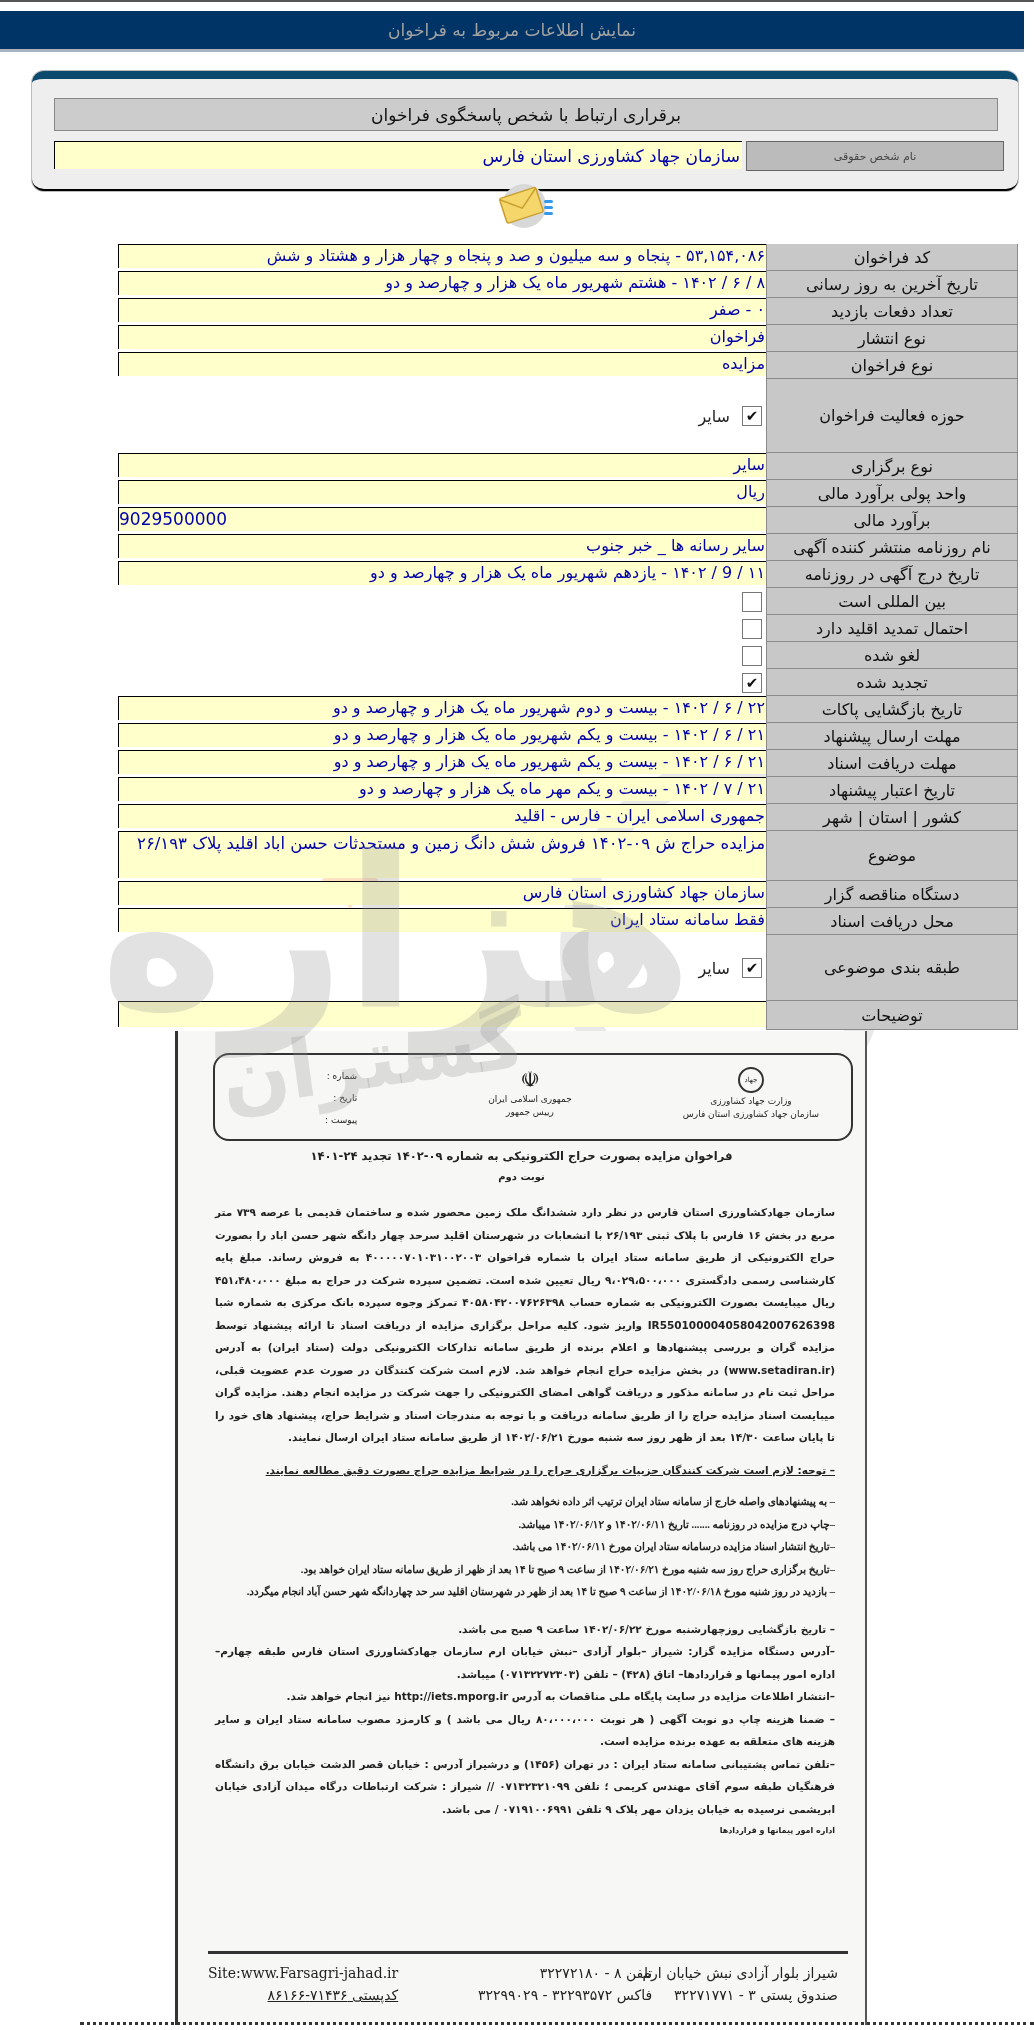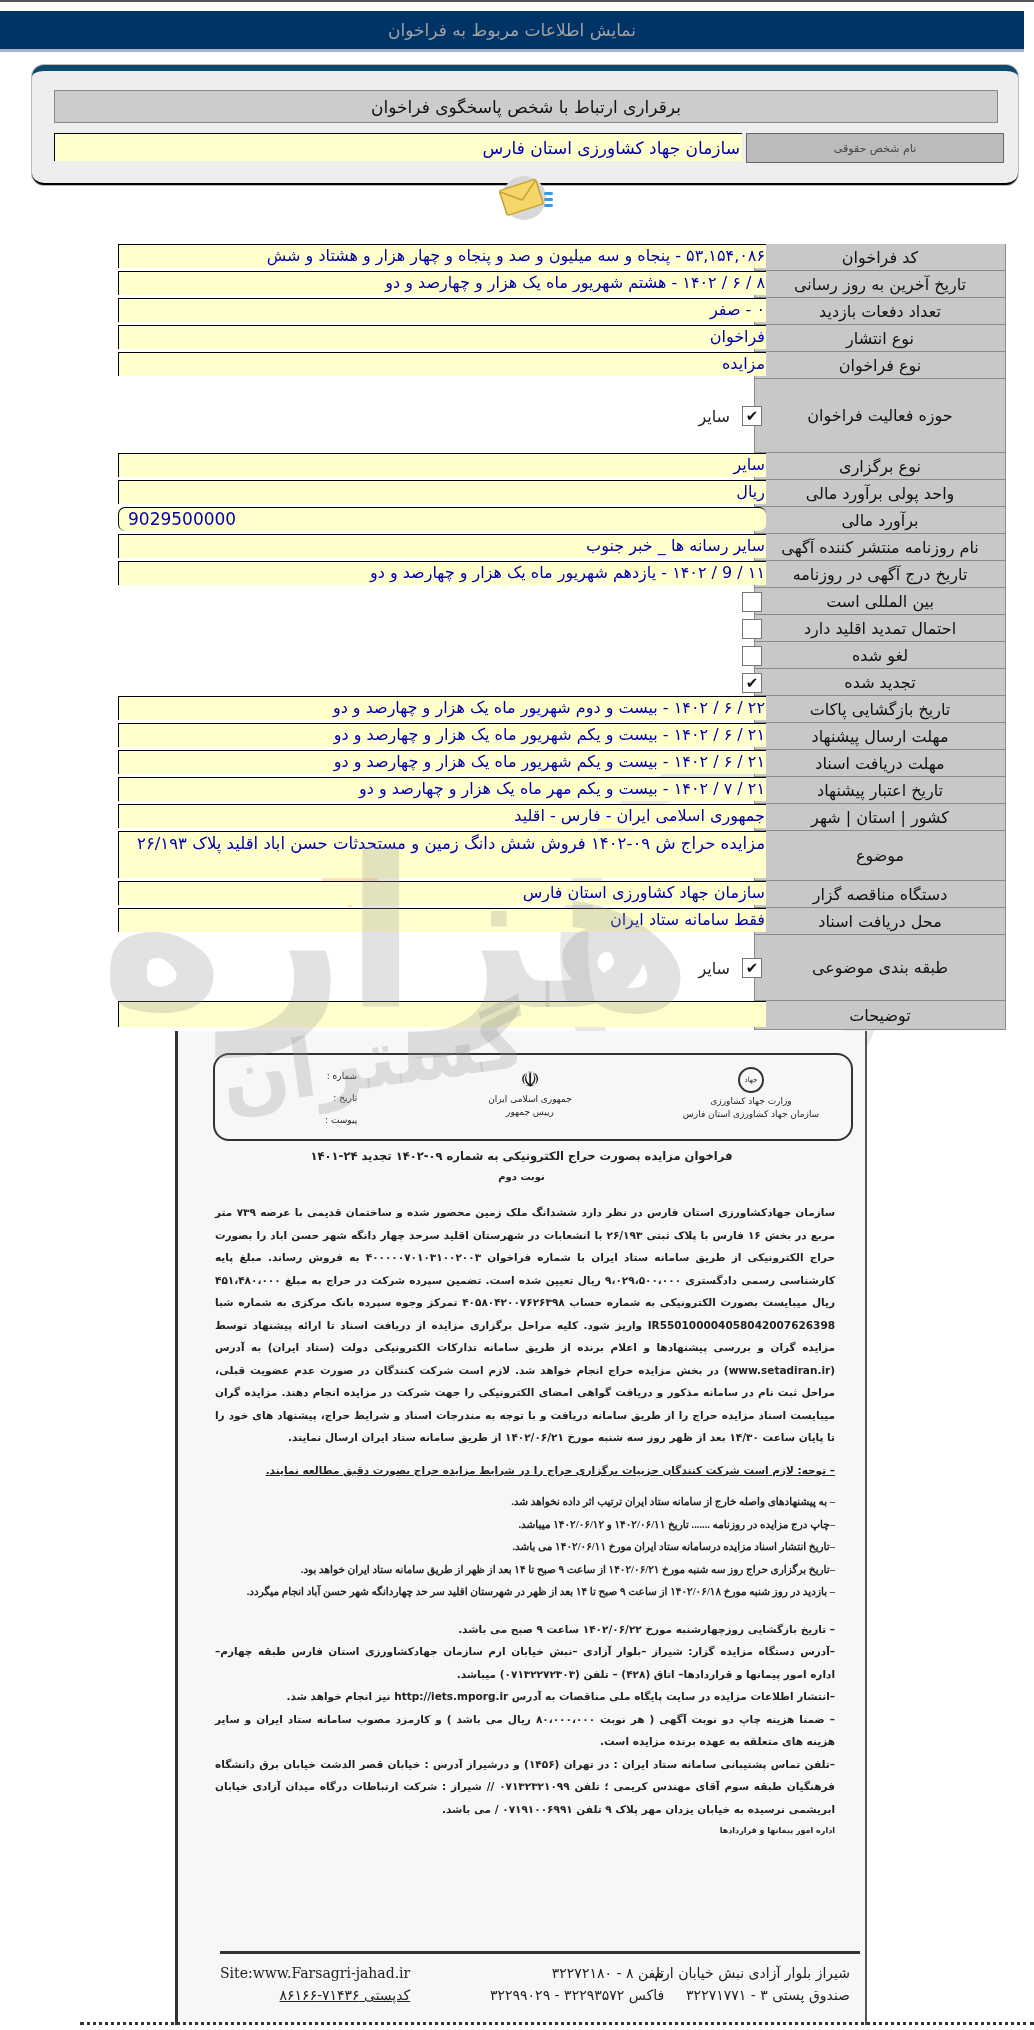--- a/index.html
+++ b/index.html
@@ -9,22 +9,22 @@
     font-family: "DejaVu Sans", sans-serif; direction: rtl;
   }
   .top-line { position: absolute; left: 0; top: 0; width: 1034px; height: 2px; background: #555; }
   .header-bar {
     position: absolute; left: 0; top: 11px; width: 1024px; height: 41px;
     background: #003366; color: #a3a3a3; font-size: 17px;
     display: flex; align-items: center; justify-content: center;
     border-bottom: 3px solid #a9b2c0;
   }
   .contact-box {
-    position: absolute; left: 32px; top: 65px; width: 986px; height: 120px;
-    background: #eeeeee; border-top: 6px solid #0c4a6e; border-bottom: 2px solid #000;
+    position: absolute; left: 32px; top: 71px; width: 986px; height: 120px;
+    background: #eeeeee; border-top: 8px solid #0c4a6e; border-bottom: 2px solid #000;
     border-radius: 12px; box-shadow: 0 0 0 1px #bbb;
   }
   .contact-title {
     position: absolute; left: 22px; top: 19px; width: 944px; height: 33px;
     background: #cccccc; border: 1px solid #888; font-size: 17px; color: #111;
     display: flex; align-items: center; justify-content: center;
   }
   .contact-name-label {
     position: absolute; right: 14px; top: 62px; width: 258px; height: 30px;
     background: #bbbbbb; border: 1px solid #666; color: #444; font-size: 11px;
@@ -35,32 +35,32 @@
     background: #ffffcc; border-top: 1px solid #000; border-left: 1px solid #000;
     color: #0000aa; font-size: 17px; padding-right: 2px;
     display: flex; align-items: center;
   }
   .envelope {
     position: absolute; left: 462px; top: 101px; width: 64px; height: 50px;
   }
   .grid { position: absolute; left: 0; top: 0; width: 1034px; }
   .row { position: absolute; left: 118px; width: 900px; }
   .lbl {
-    position: absolute; right: 12px; top: 0; width: 252px; height: 100%;
+    position: absolute; right: 0; top: 0; width: 252px; height: 100%;
     background: #c8c8c8; border: 1px solid #8a8a8a; border-top: none;
     font-size: 16px; color: #111;
     display: flex; align-items: center; justify-content: center; text-align: center;
   }
   .val {
     position: absolute; right: 252px; top: 0; width: 648px; height: calc(100% - 3px);
     background: #ffffcc; border-top: 1px solid #000; border-left: 1px solid #000;
     color: #0000aa; font-size: 16px; padding-right: 1px; line-height: 22px;
     display: flex; align-items: flex-start;
   }
-  .val.ltr { direction: ltr; justify-content: flex-start; padding-left: 9px; font-size: 17px; border-radius: 7px; }
+  .val.ltr { direction: ltr; justify-content: flex-start; padding-left: 0; font-size: 17px; }
   .val.multi { display: block; text-align: right; line-height: 23px; font-size: 16.5px; }
   .chk-wrap {
     position: absolute; right: 256px; top: 0; height: 100%;
     display: flex; align-items: center; gap: 12px; font-size: 16px; color: #222;
   }
   .chk {
     width: 20px; height: 20px; border: 1px solid #777; background: #fff;
     display: inline-flex; align-items: center; justify-content: center;
     font-size: 15px; font-weight: bold; color: #111;
   }
@@ -93,21 +93,21 @@
   .scan-head .meta { position: absolute; left: 110px; top: 10px; font-size: 9px; line-height: 22px; }
   .logo-circle { display: block; margin: 0 auto 2px; width: 26px; height: 26px; border: 2px solid #333; border-radius: 50%; font-size: 7px; line-height: 22px; }
   .emblem-glyph { display: block; font-size: 22px; line-height: 26px; }
   .scan-title { position: absolute; left: 0; top: 118px; width: 100%; text-align: center; font-size: 11.5px; font-weight: bold; }
   .scan-sub { position: absolute; left: 0; top: 140px; width: 100%; text-align: center; font-size: 10px; font-weight: bold; }
   .scan-body { position: absolute; right: 30px; top: 170px; width: 620px; font-size: 10.5px; font-weight: bold; line-height: 22.5px; text-align: justify; }
   .scan-body p { margin: 0 0 10px 0; }
   .scan-body .note { text-decoration: underline; }
   .scan-body .bullets div { margin: 0; }
   .scan-sign { font-size: 8px; font-weight: bold; }
-  .scan-foot { position: absolute; left: 30px; top: 920px; width: 640px; border-top: 3px solid #333; padding-top: 6px; font-size: 14px; margin-left: 12px; }
+  .scan-foot { position: absolute; left: 30px; top: 920px; width: 640px; border-top: 3px solid #333; padding-top: 6px; font-size: 14px; }
   .scan-foot .col { position: absolute; top: 8px; line-height: 22px; }
   .scan-foot .c1 { left: 0; direction: ltr; font-family: "DejaVu Serif", serif; }
   .scan-foot .c2 { left: 270px; }
   .scan-foot .c3 { right: 10px; }
   .dotted { position: absolute; left: 80px; top: 2022px; width: 954px; border-top: 3px dotted #333; }
 </style>
 </head>
 <body>
 
 <div class="top-line"></div>

